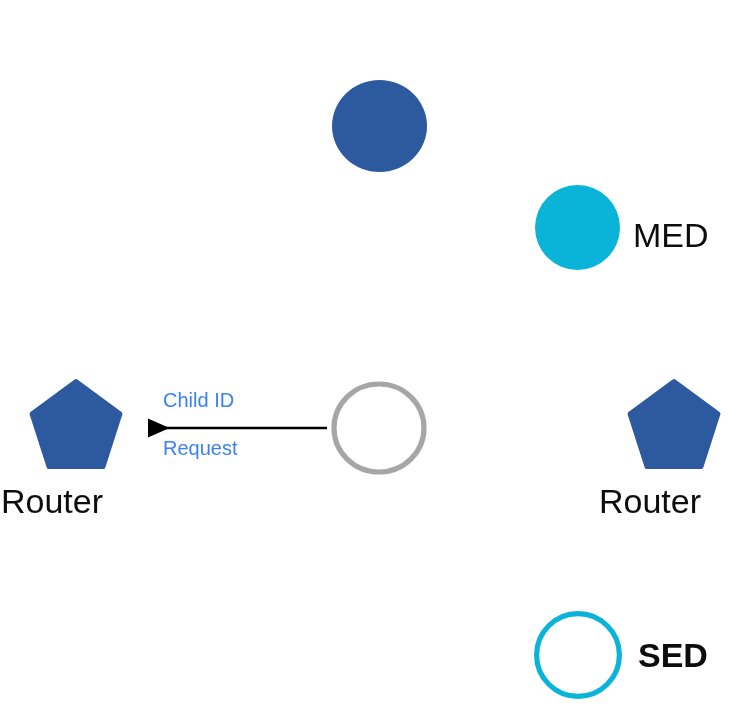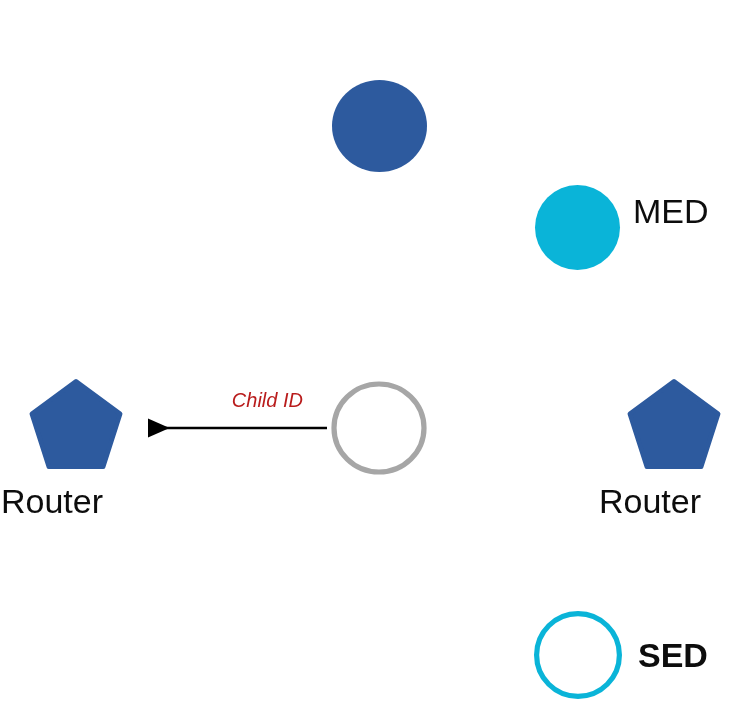--- a/index.html
+++ b/index.html
@@ -43,58 +43,58 @@
     text-align: left;
   }
   .edge {
     position: absolute;
     left: 0;
     top: 0;
   }
   .edge-label {
     position: absolute;
     font-family: "Liberation Sans", sans-serif;
-    font-style: italic;
     font-size: 20px;
     line-height: 24px;
-    color: #b91c1c;
-    text-align: right;
+    color: #3b82f6;
+    text-align: left;
     white-space: pre-line;
   }
 </style>
 </head>
 <body>
 
 <div id="canvas">
 
   <svg class="edge" width="752" height="720" aria-hidden="true">
     <defs>
       <marker id="arrowhead-left" markerWidth="10" markerHeight="8" refX="9" refY="4" orient="auto" markerUnits="strokeWidth">
         <path d="M 9 0 L 0 4 L 9 8 z" fill="#000000"></path>
       </marker>
     </defs>
     <line x1="327" y1="428" x2="148" y2="428" stroke="#000000" stroke-width="2.4" marker-end="url(#arrowhead-left)"></line>
   </svg>
 
   <div class="edge-label" style="left:163px; top:364px; width:140px;">
     <div>Child ID</div>
+    <div>Request</div>
   </div>
 
   <div class="node" style="left:332px; top:80px;">
     <svg class="shape-svg" width="95" height="92" viewBox="0 0 95 92">
       <ellipse cx="47.5" cy="46" rx="47.5" ry="46" fill="#2d5a9e"></ellipse>
     </svg>
   </div>
 
   <div class="node" style="left:535px; top:185px;">
     <svg class="shape-svg" width="85" height="85" viewBox="0 0 85 85">
       <circle cx="42.5" cy="42.5" r="42.5" fill="#0ab4d8"></circle>
     </svg>
   </div>
-  <div class="node-label label-right" style="left:633px; top:194px;">MED</div>
+  <div class="node-label label-right" style="left:633px; top:218px;">MED</div>
 
   <div class="node" style="left:30px; top:379px;">
     <svg class="shape-svg" width="92" height="91" viewBox="0 0 100 96">
       <path d="M50 1 L98 36.5 L79.5 94 L20.5 94 L2 36.5 Z" fill="#2d5a9e" stroke="#2d5a9e" stroke-width="5" stroke-linejoin="round"></path>
     </svg>
   </div>
   <div class="node-label label-below" style="left:1px; top:484px; width:150px;">Router</div>
 
   <div class="node" style="left:331px; top:381px;">
     <svg class="shape-svg" width="96" height="94" viewBox="0 0 96 94">

